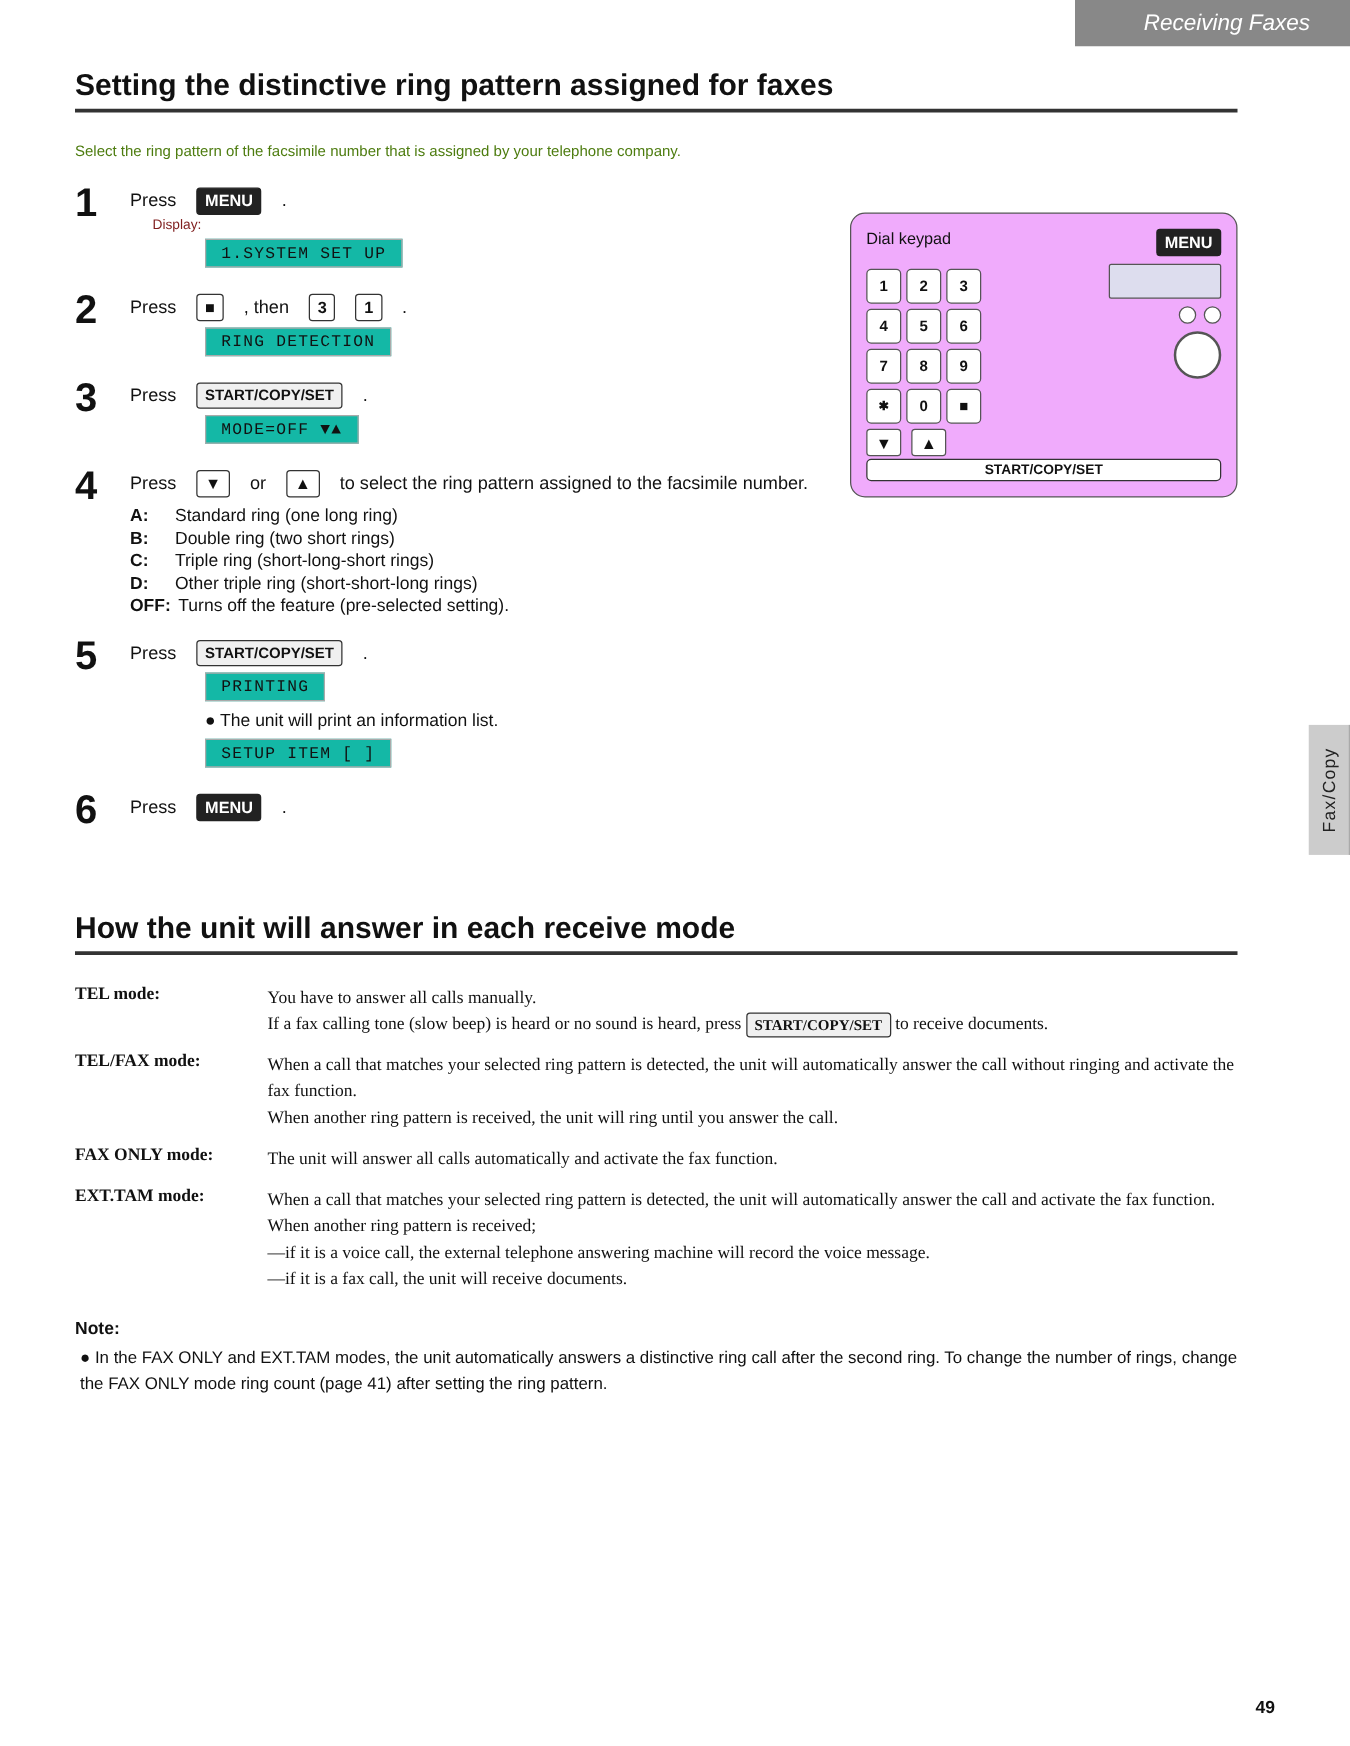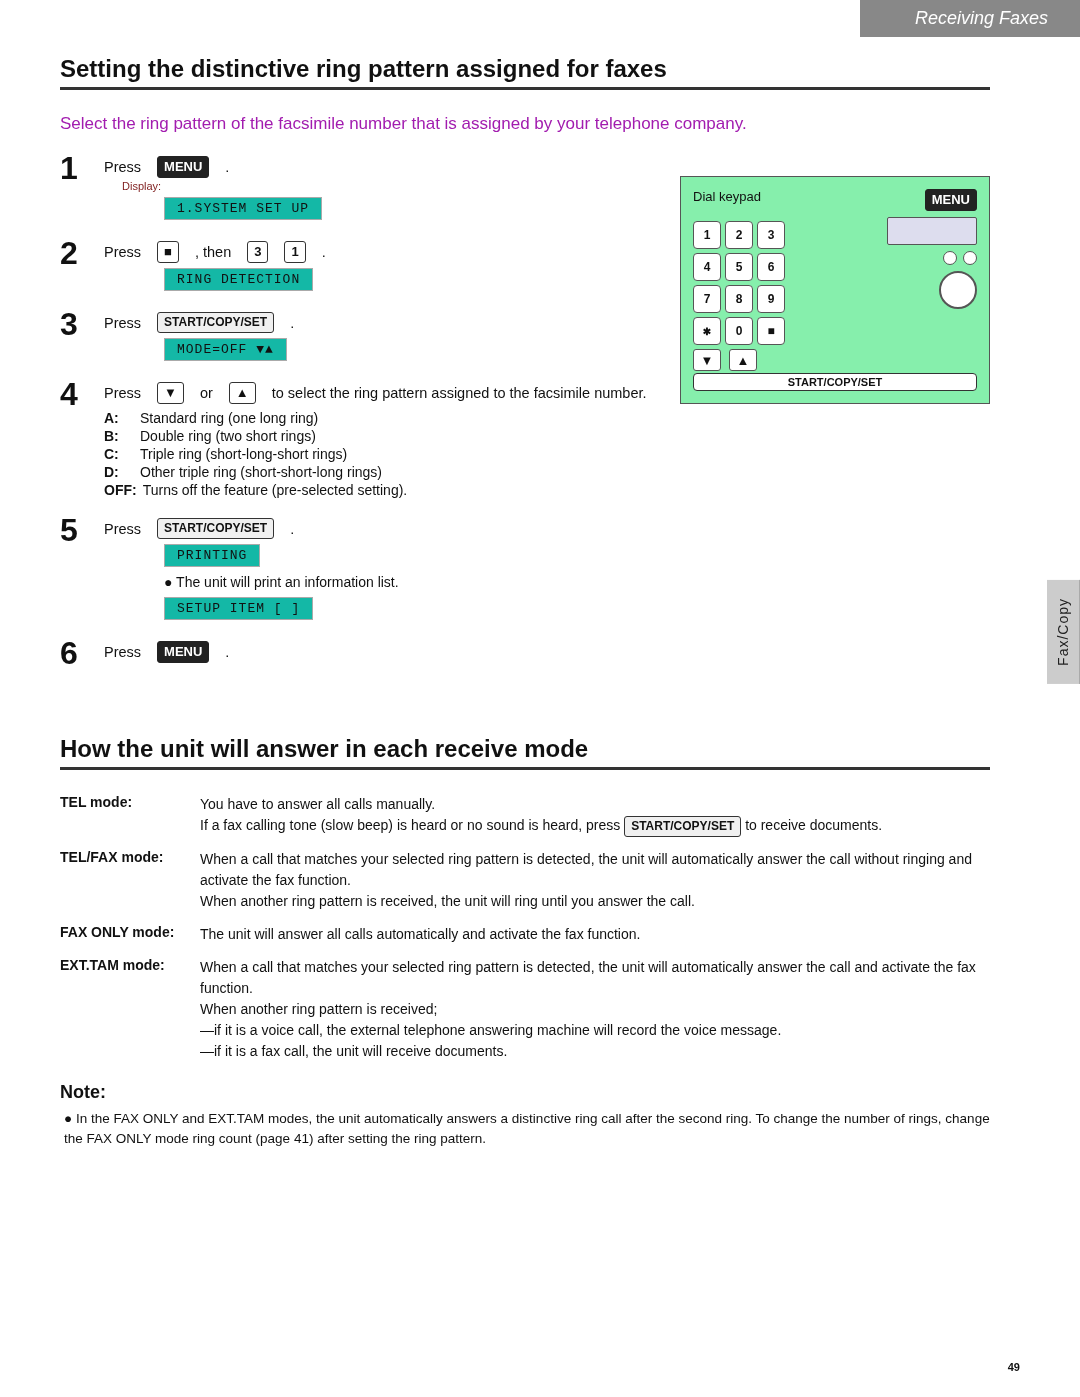--- a/index.html
+++ b/index.html
@@ -55,23 +55,23 @@
       margin-bottom: 24px;
       border-bottom: 3px solid #333;
       padding-bottom: 4px;
       margin-top: 48px;
     }
     .section-title.first {
       margin-top: 0;
     }
 
     .section-intro {
-      font-size: 17px;
+      font-size: 12px;
       margin: 10px 0 22px 0;
-      color: #a21caf;
+      color: #4d7c0f;
     }
 
     
     .steps-area {
       display: flex;
       gap: 30px;
     }
     .steps-left {
       flex: 1;
     }
@@ -152,23 +152,23 @@
       margin-bottom: 2px;
     }
     .ring-item-label {
       font-weight: bold;
       min-width: 30px;
     }
 
     
     .device-diagram {
       border: 1.5px solid #555;
-      border-radius: 0;
+      border-radius: 12px;
       padding: 12px;
-      background: #86efac;
+      background: #f0abfc;
       margin-top: 10px;
       position: relative;
     }
     .device-top-labels {
       display: flex;
       justify-content: space-between;
       margin-bottom: 6px;
       font-size: 13px;
     }
     .device-body {
@@ -267,58 +267,59 @@
       content: "●  ";
     }
 
     
     .mode-table {
       margin-top: 18px;
       width: 100%;
     }
     .mode-row {
       display: flex;
-      gap: 0;
+      gap: 14px;
       margin-bottom: 12px;
       font-size: 14px;
+      font-family: Liberation Serif, serif;
     }
     .mode-label {
       font-weight: bold;
       min-width: 140px;
       flex-shrink: 0;
     }
     .mode-desc {
       flex: 1;
       line-height: 1.5;
     }
 
     
     .note-section {
       margin-top: 20px;
     }
     .note-title {
       font-weight: bold;
-      font-size: 18px;
+      font-size: 14px;
       margin-bottom: 6px;
     }
     .note-bullet {
       font-size: 13.5px;
       margin-left: 4px;
       line-height: 1.5;
     }
     .note-bullet::before {
       content: "●  ";
     }
 
     
     .page-number {
       position: absolute;
       bottom: 24px;
       right: 60px;
-      font-size: 11px;
+      font-size: 14px;
       font-weight: bold;
     }
 
     .press-line {
       display: flex;
       align-items: center;
       gap: 16px;
       font-size: 14.5px;
       margin-bottom: 2px;
     }

